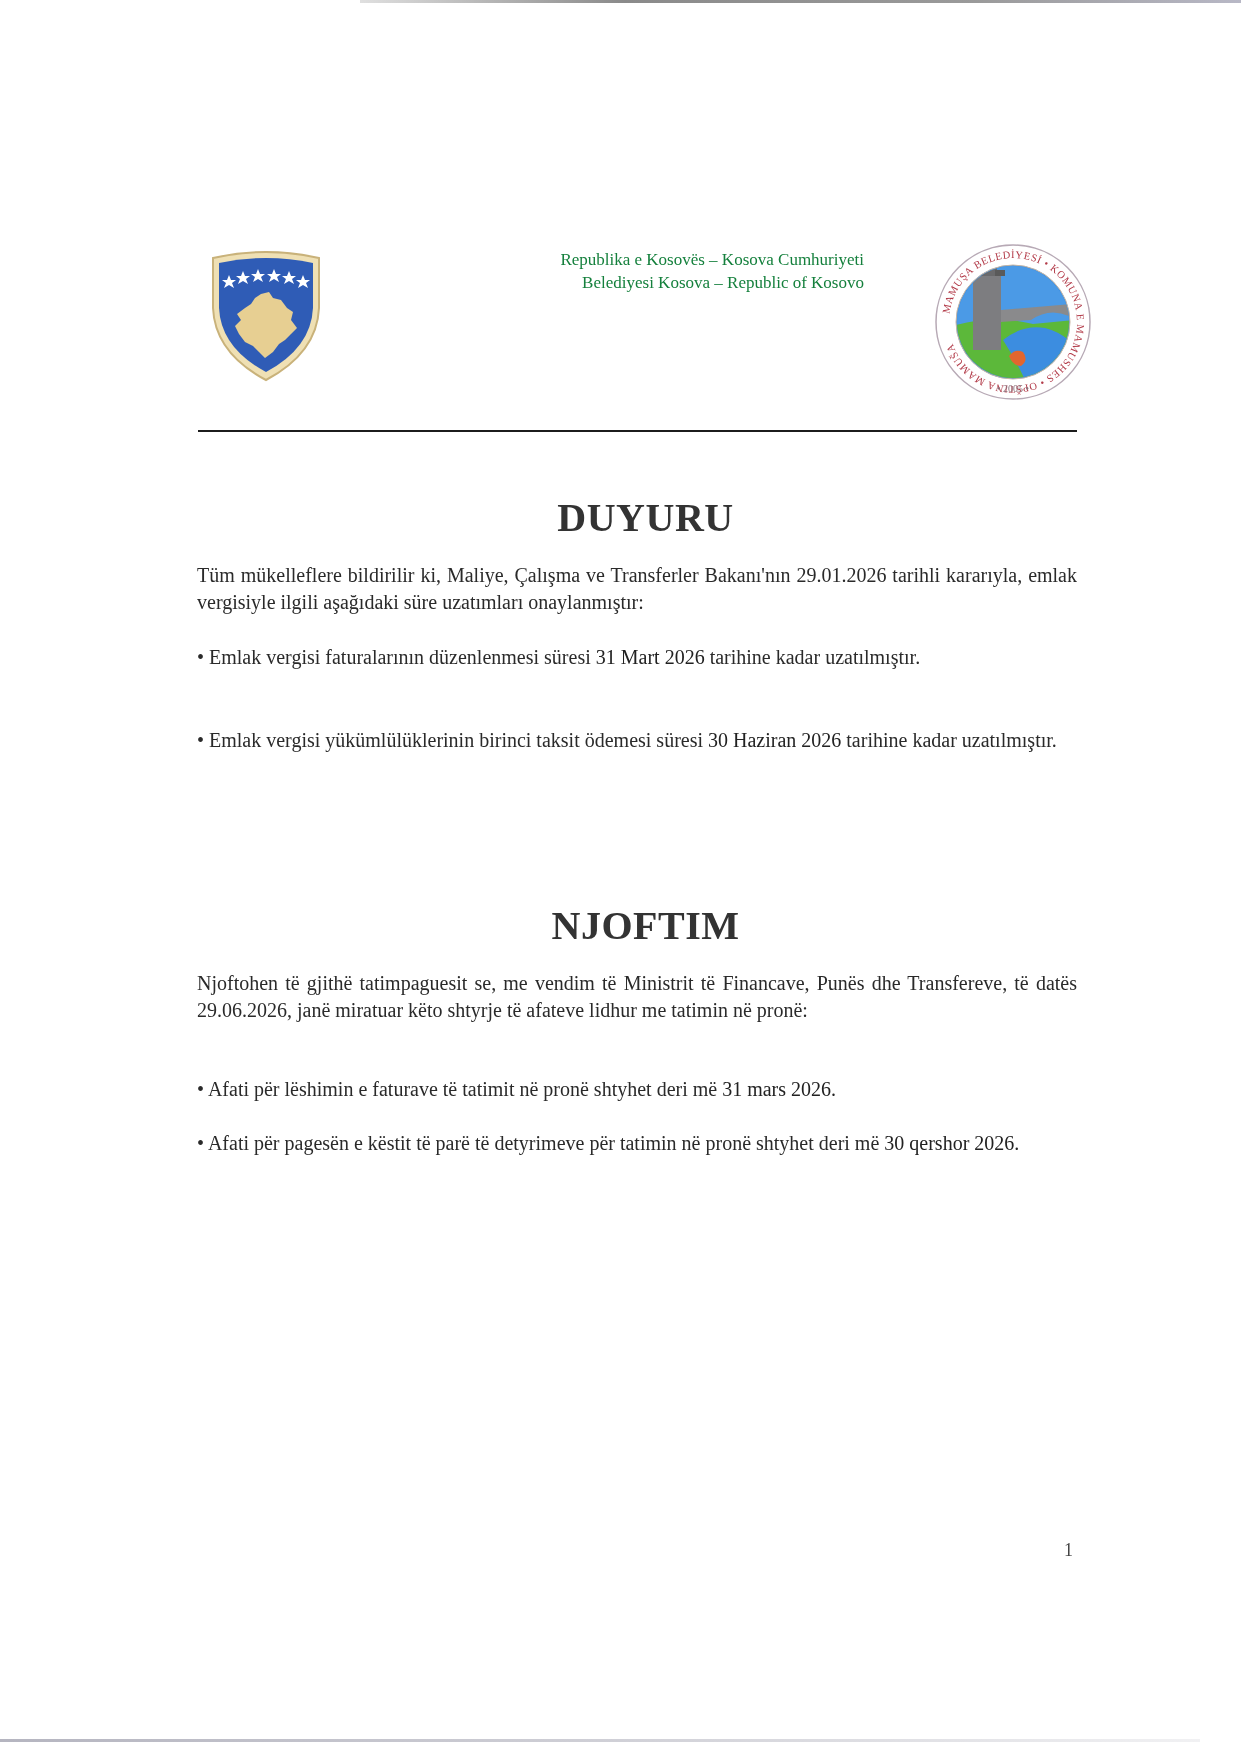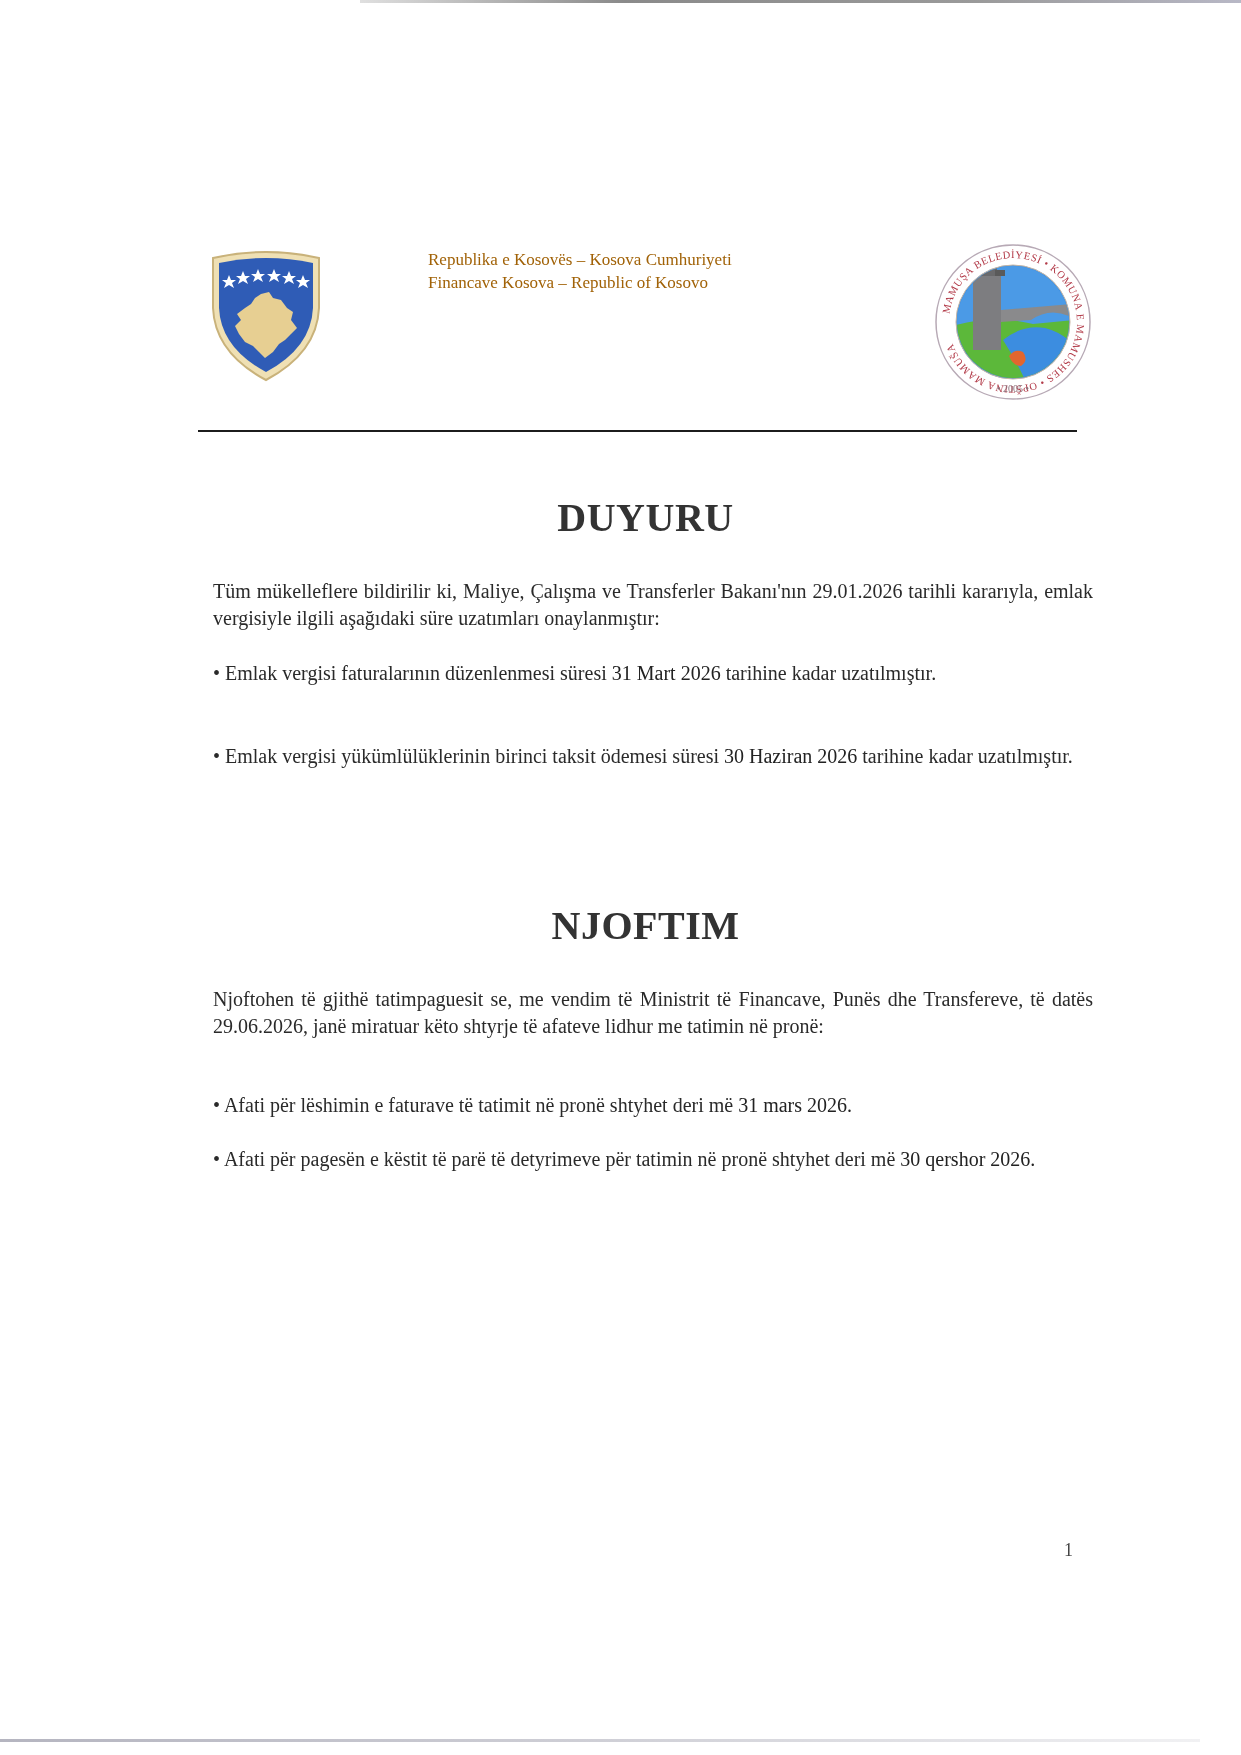--- a/index.html
+++ b/index.html
@@ -43,24 +43,24 @@
       left: 11px;
       top: 8px;
       width: 114px;
       height: 134px;
     }
     .header-text {
       position: absolute;
       left: 230px;
       top: 8px;
       width: 436px;
-      text-align: left;
+      text-align: right;
       font-size: 17px;
       line-height: 23px;
-      color: #a16207;
+      color: #15803d;
     }
     .header-text .gap {
       height: 23px;
     }
     .seal {
       position: absolute;
       left: 735px;
       top: 0;
       width: 160px;
       height: 165px;
@@ -87,21 +87,21 @@
     .title-duyuru { top: 486px; }
     .title-njoftim { top: 894px; }
     .para {
       position: absolute;
       left: 197px;
       width: 880px;
       font-size: 20px;
       line-height: 27px;
       text-align: justify;
       color: #2a2a2a;
-      margin: 16px;
+      margin: 0;
     }
     .para b { font-weight: normal; color: #222; }
     .page-number {
       position: absolute;
       left: 1064px;
       top: 1540px;
       font-size: 18px;
       color: #444;
     }
   </style>
@@ -121,21 +121,21 @@
       <polygon points="47,26 49,21 51,26 56,26 52,29 54,34 49,31 44,34 46,29 42,26"></polygon>
       <polygon points="63,26 65,21 67,26 72,26 68,29 70,34 65,31 60,34 62,29 58,26"></polygon>
       <polygon points="78,28 80,23 82,28 87,28 83,31 85,36 80,33 75,36 77,31 73,28"></polygon>
       <polygon points="92,32 94,27 96,32 101,32 97,35 99,40 94,37 89,40 91,35 87,32"></polygon>
     </g>
     <path d="M52 46 L60 44 L64 50 L72 52 L78 60 L84 64 L82 72 L88 80 L82 86 L76 92 L70 96 L64 104 L56 110 L50 104 L44 98 L36 94 L30 86 L26 78 L32 72 L28 66 L36 60 L42 56 L46 50 Z" fill="#e7cf92"></path>
   </svg>
 
   <div class="header-text">
     <div>Republika e Kosovës – Kosova Cumhuriyeti</div>
-    <div>Financave Kosova – Republic of Kosovo</div>
+    <div>Belediyesi Kosova – Republic of Kosovo</div>
     <div class="gap"></div>
   </div>
 
   <svg class="seal" viewBox="0 0 160 165" xmlns="http://www.w3.org/2000/svg">
     <defs>
       <path id="ringPath" d="M80 82 m-64 0 a64 64 0 1 1 128 0 a64 64 0 1 1 -128 0"></path>
       <clipPath id="innerClip">
           <circle cx="80" cy="82" r="56"></circle>
         </clipPath>
     </defs>

